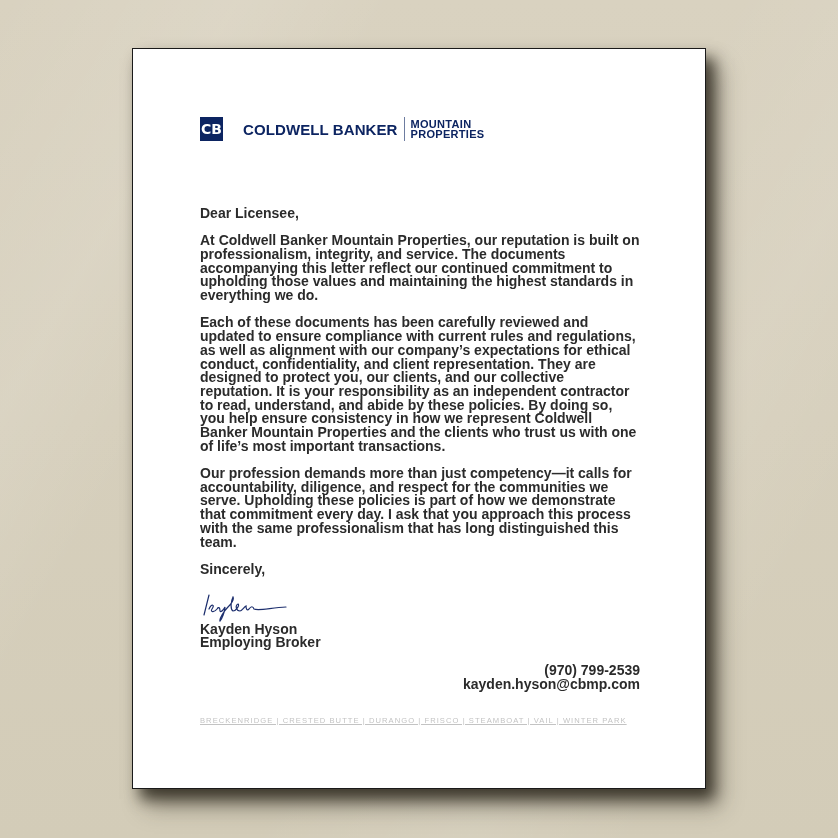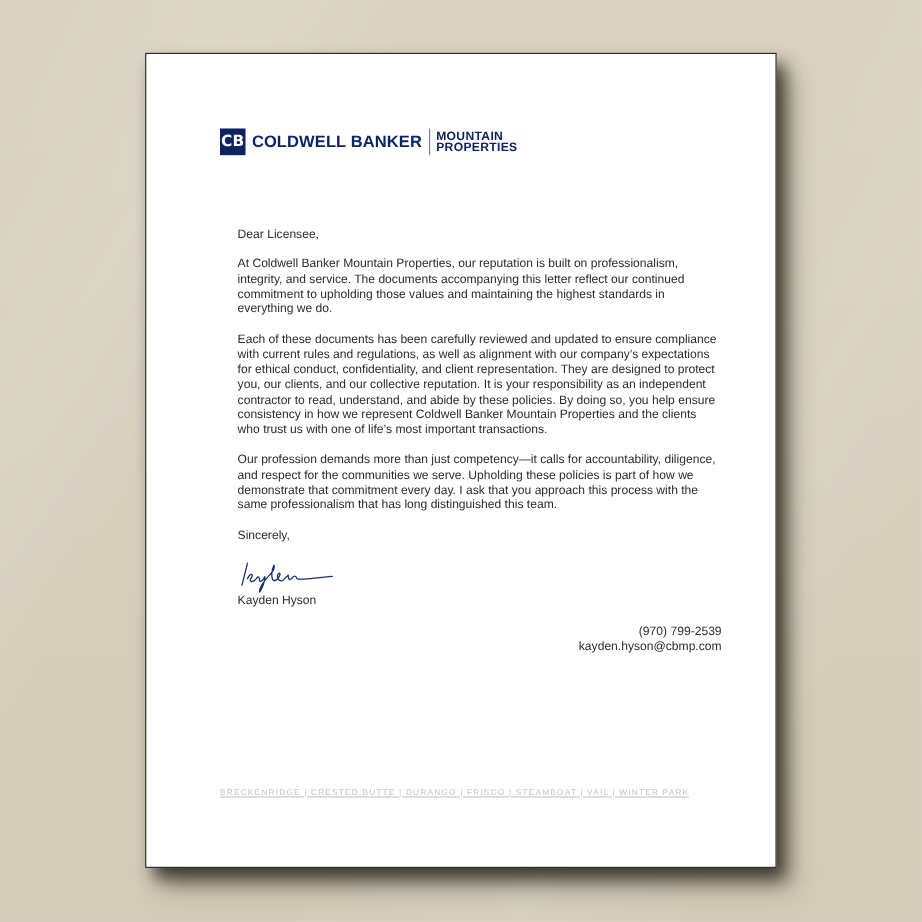--- a/index.html
+++ b/index.html
@@ -19,24 +19,24 @@
     position:absolute; left:132px; top:48px; width:574px; height:741px;
     background:#ffffff; border:1.5px solid #1a1a1a; box-sizing:border-box;
     box-shadow: 8px 10px 14px rgba(30,25,15,0.75), 14px 18px 22px rgba(40,35,25,0.35);
   }
   .logo { position:absolute; left:67px; top:68px; display:flex; align-items:center; height:24px; }
   .logo-mark {
     width:23px; height:24px; background:#0c2461; color:#fff; display:flex;
     align-items:center; justify-content:center; font-weight:bold; font-size:14px;
     font-family:"DejaVu Sans", sans-serif; border:1px solid #0c2461; box-sizing:border-box;
   }
-  .logo-name { color:#0c2461; font-weight:bold; font-size:15px; margin-left:6px; letter-spacing:0.1px; }
+  .logo-name { color:#0c2461; font-weight:bold; font-size:15px; margin-left:20px; letter-spacing:0.1px; }
   .logo-divider { width:1px; height:24px; background:#0c2461; margin:0 6px; opacity:0.6; }
   .logo-sub { color:#0c2461; font-weight:bold; font-size:11px; line-height:10px; letter-spacing:0.3px; }
-  .letter { position:absolute; left:83px; top:158px; width:440px; font-size:11px; line-height:13.7px; color:#2b2b2b; }
+  .letter { position:absolute; left:67px; top:158px; width:440px; font-size:14px; line-height:13.7px; color:#2b2b2b;font-weight:bold; }
   .letter p { margin:0 0 13.6px 0; }
   .signature { height:34px; margin-top:8px; }
   .sig-block p { margin:0; }
   .contact { margin-top:14px;text-align:right; }
   .footer {
     position:absolute; left:67px; top:667px; font-size:7.6px; letter-spacing:1.05px;
     color:#c3c3c3; white-space:nowrap;text-decoration:underline;
   }
 </style>
 </head>
@@ -64,20 +64,21 @@
     <p style="margin-bottom:12px">Sincerely,</p>
 
     <div class="signature">
       <svg width="90" height="34" viewBox="0 0 90 34">
         <path d="M4 26 C6 18 8 10 9 6 M9 20 C12 14 15 16 12 20 C10 23 14 24 17 20 C19 17 20 19 20 22 C21 24 24 20 25 18 C25 22 22 30 20 32 C19 30 24 22 28 18 C32 14 34 10 33 8 C31 12 30 20 33 22 C36 22 40 16 38 15 C35 16 36 22 40 22 C42 22 44 18 46 17 C46 20 47 22 49 20 C51 17 53 17 54 20 C58 22 70 19 86 18" fill="none" stroke="#1d2f6e" stroke-width="1.2" stroke-linecap="round"></path>
       </svg>
     </div>
 
     <div class="sig-block">
       <p>Kayden Hyson</p>
+      <p>Employing Broker</p>
       <div class="contact">
         <p>(970) 799-2539</p>
         <p>kayden.hyson@cbmp.com</p>
       </div>
     </div>
   </div>
 
   <div class="footer">BRECKENRIDGE | CRESTED BUTTE | DURANGO | FRISCO | STEAMBOAT | VAIL | WINTER PARK</div>
 </div>
 

